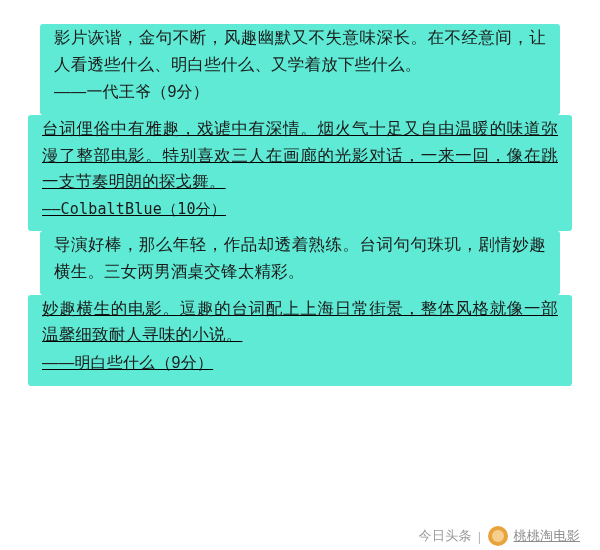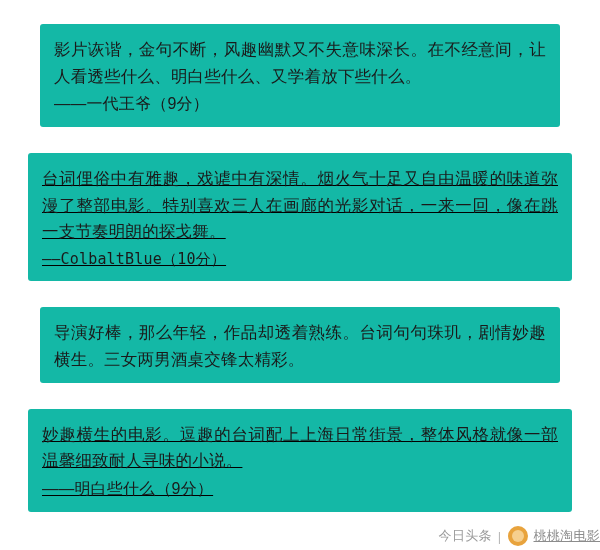--- a/index.html
+++ b/index.html
@@ -16,25 +16,24 @@
   }
   #page {
     position: relative;
     width: 600px;
     height: 550px;
     background: #ffffff;
     box-sizing: border-box;
     padding: 24px 28px 0 28px;
   }
   .review-card {
-    background: #14b8a6;
+    background: #5eead4;
     border-radius: 3px;
-    padding: 12px 14px 10px 14px;
+    padding: 0 14px 10px 14px;
     box-sizing: border-box;
-    margin-bottom: 26px;
   }
   .review-card.wide {
     margin-left: 0;
     margin-right: 0;
     text-decoration: underline;
   }
   .review-card.inset {
     margin-left: 12px;
     margin-right: 12px;
   }
@@ -53,21 +52,21 @@
     color: #1a1a1a;
     margin-top: 2px;
     letter-spacing: 0.2px;
   }
   .review-author.mono {
     font-family: "DejaVu Sans Mono", "Liberation Mono", monospace;
     font-size: 15px;
   }
   #watermark {
     position: absolute;
-    right: 0;
+    right: 20px;
     bottom: 4px;
     display: flex;
     align-items: center;
     gap: 6px;
     color: #9a9a9a;
     font-size: 13px;
     letter-spacing: 0.3px;
   }
   #watermark .wm-sep {
     color: #b9b9b9;

